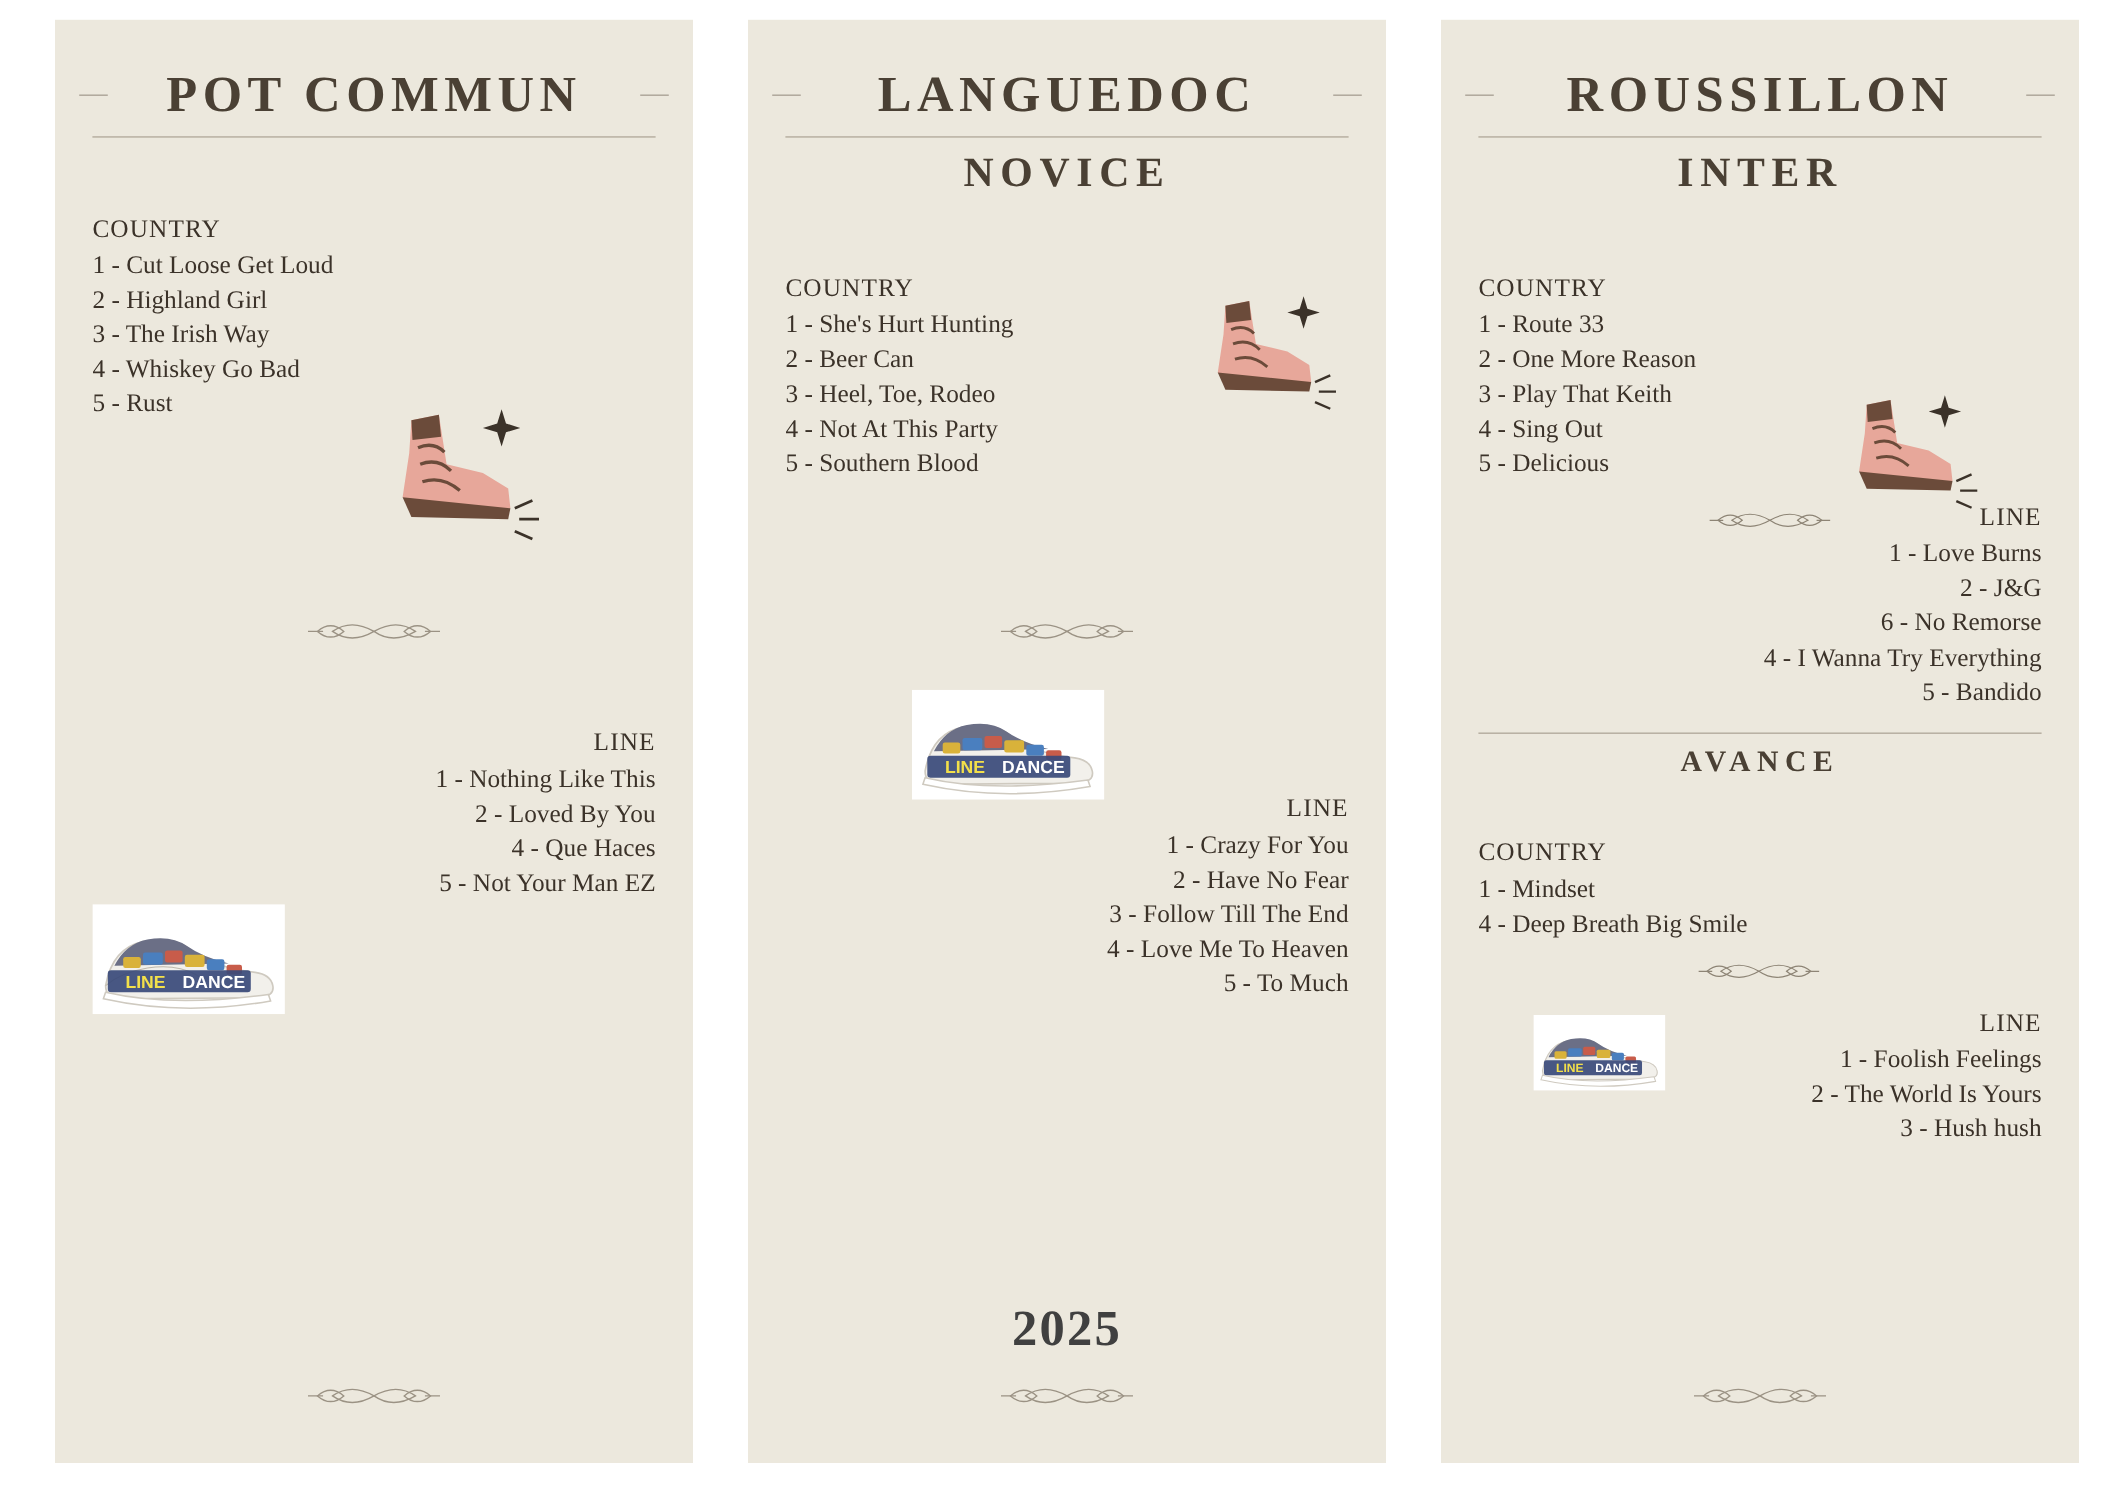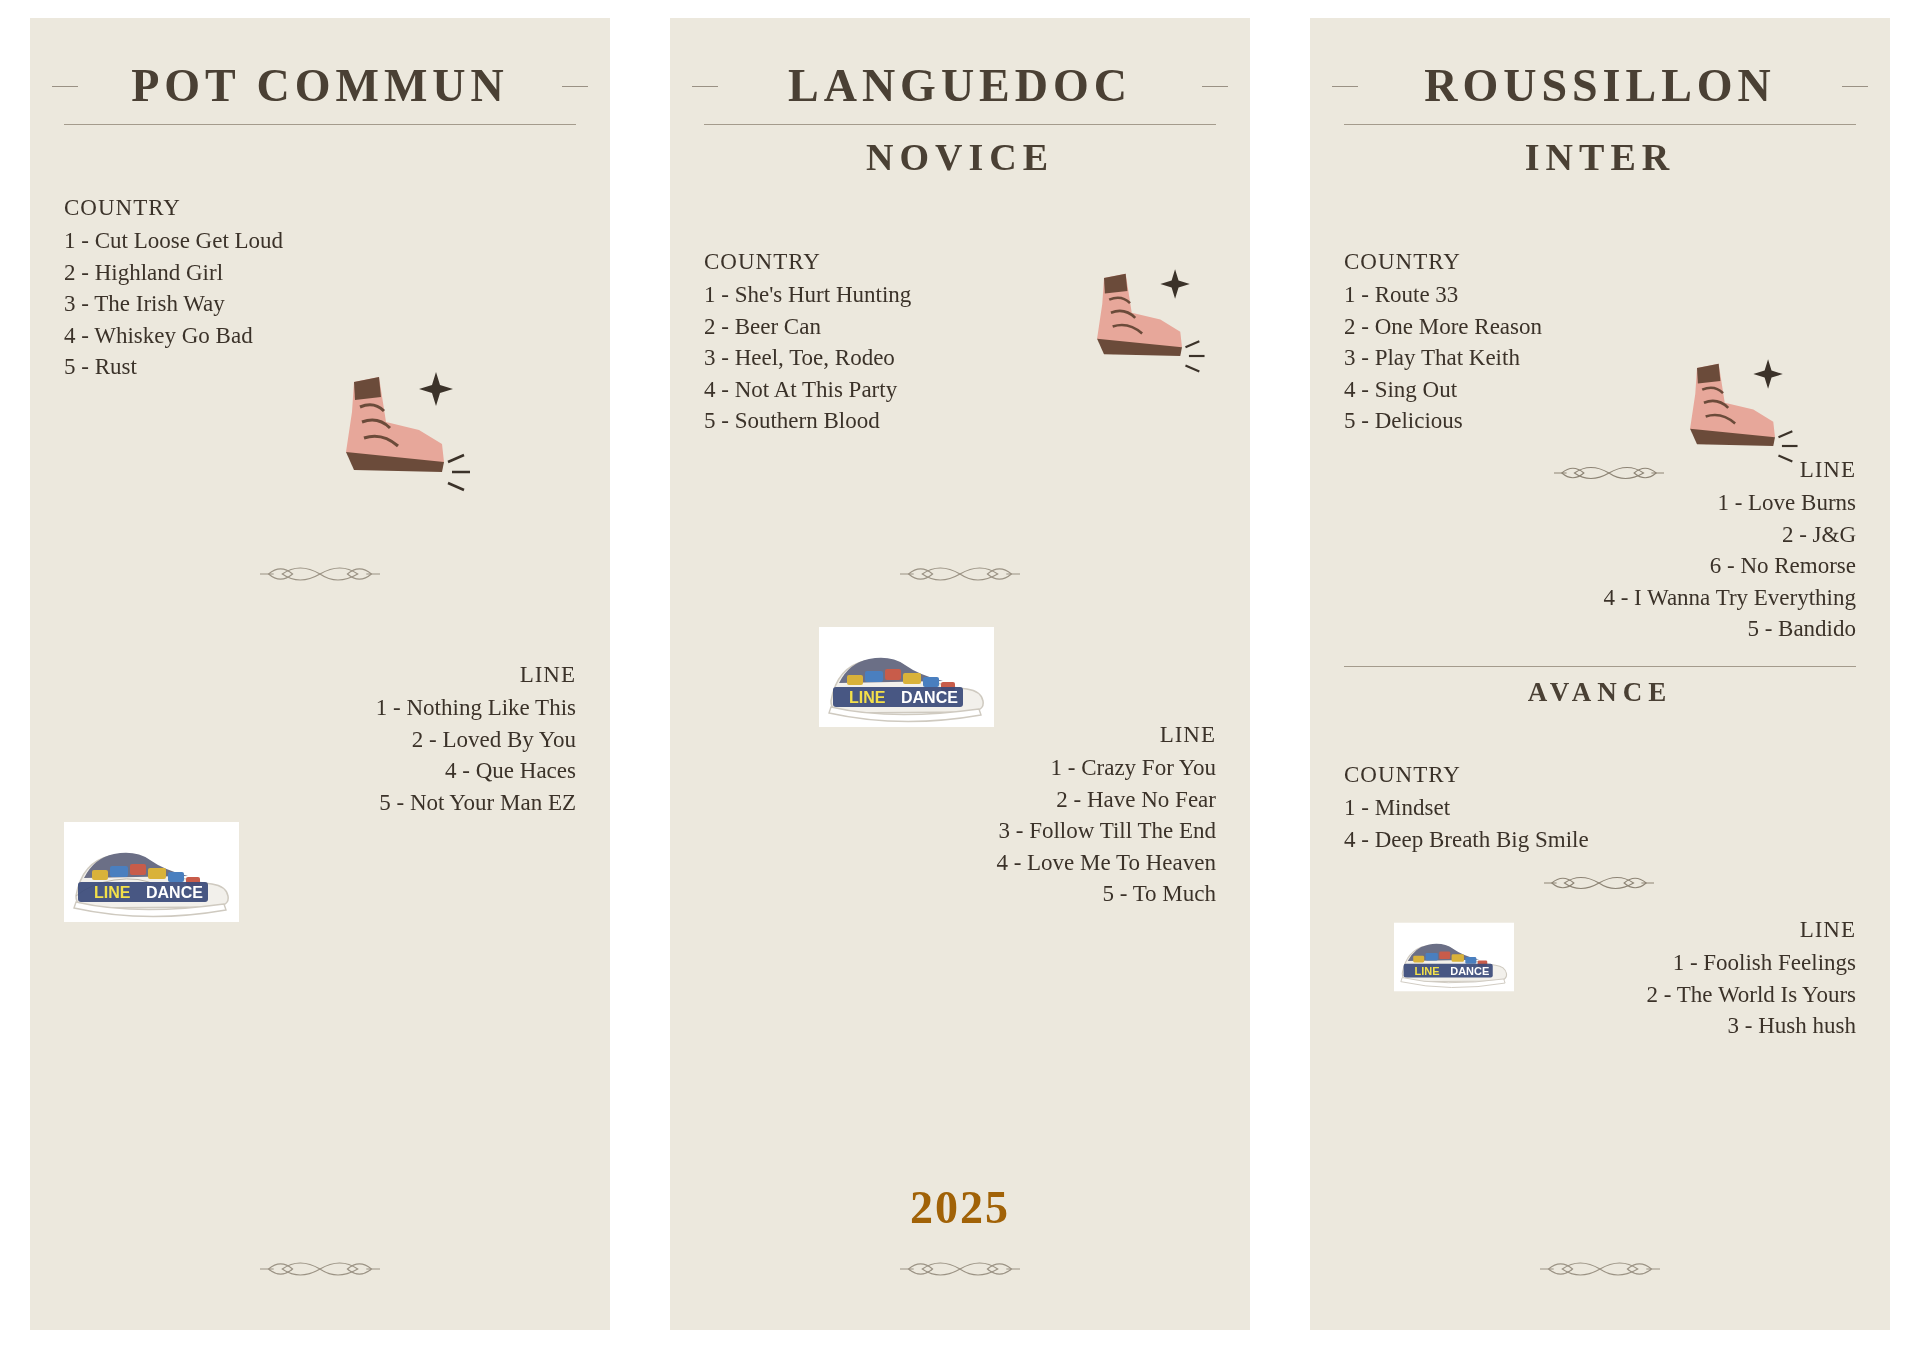--- a/index.html
+++ b/index.html
@@ -25,20 +25,21 @@
     box-sizing: border-box;
     gap: 22px;
   }
   .panel {
     position: relative;
     width: 580px;
     background: #ece8dd;
     box-sizing: border-box;
     padding: 40px 34px 30px 34px;
     overflow: hidden;
+    margin-left: 20px;
   }
   .panel-inner {
     position: relative;
     width: 100%;
     height: 100%;
   }
 
   
   .title-main {
     text-align: center;
@@ -115,21 +116,21 @@
     line-height: 1;
     opacity: .85;
     user-select: none;
   }
   .flourish svg { display: inline-block; }
 
   .year {
     text-align: center;
     font-size: 46px;
     font-weight: bold;
-    color: #a16207;
+    color: #404040;
     letter-spacing: 2px;
     font-family: Liberation Serif, serif;
   }
 
   
   .abs { position: absolute; }
 
   
   .boot { width: 150px; height: 150px; }
   .shoe { width: 175px; height: 100px; }

